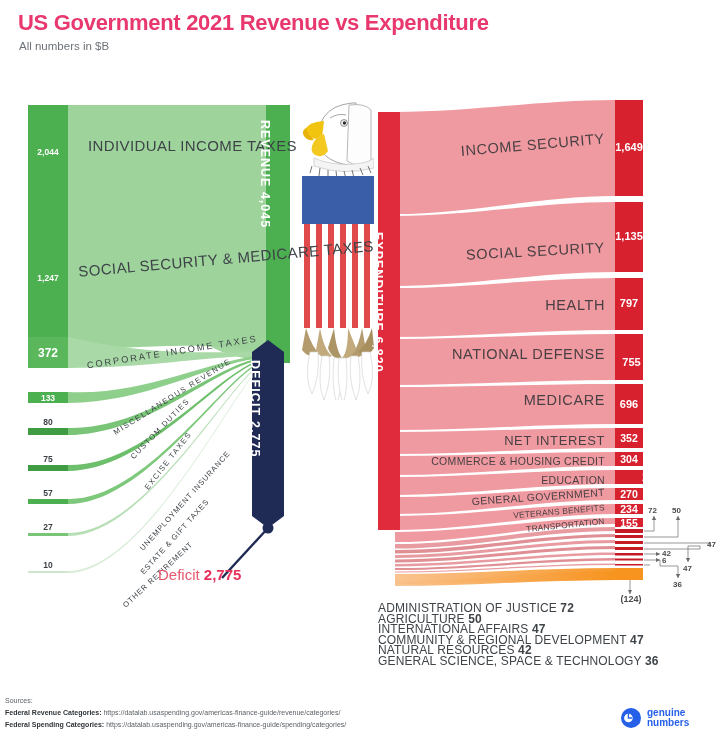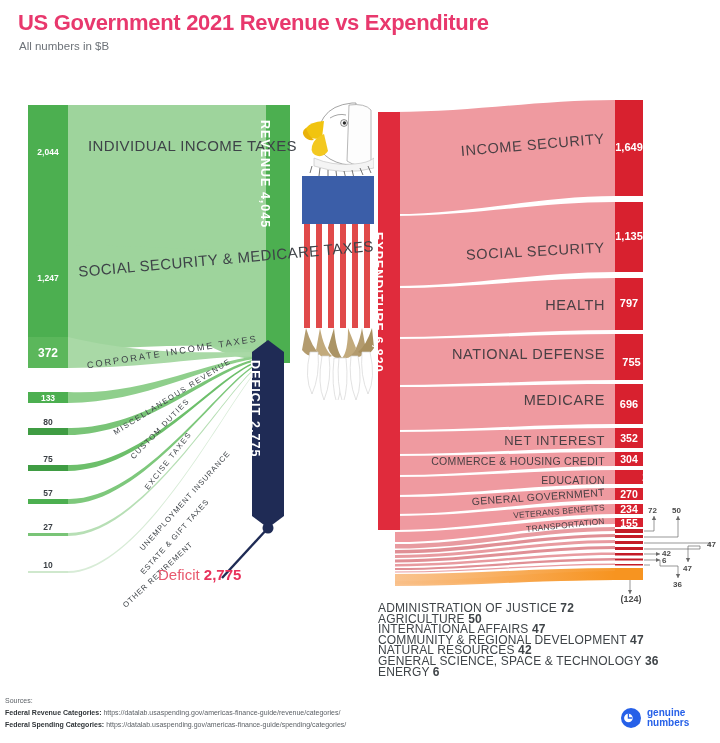--- a/index.html
+++ b/index.html
@@ -345,21 +345,20 @@
   <div class="mini-val" style="left:673px;top:580px;">36</div>
   <div class="orange-val" style="left:614px;top:594px;width:34px;text-align:center;">(124)</div>
 
   <div id="legend">
     <div class="leg-row"><span>ADMINISTRATION OF JUSTICE</span> <b>72</b></div>
     <div class="leg-row"><span>AGRICULTURE</span> <b>50</b></div>
     <div class="leg-row"><span>INTERNATIONAL AFFAIRS</span> <b>47</b></div>
     <div class="leg-row"><span>COMMUNITY &amp; REGIONAL DEVELOPMENT</span> <b>47</b></div>
     <div class="leg-row"><span>NATURAL RESOURCES</span> <b>42</b></div>
     <div class="leg-row"><span>GENERAL SCIENCE, SPACE &amp; TECHNOLOGY</span> <b>36</b></div>
-    <div class="leg-row"><span>ENERGY</span> <b>6</b></div>
   </div>
 
   <div class="src-head">Sources:</div>
   <div class="src-row" style="top:709px;">
     <b>Federal Revenue Categories:</b>
     <span class="u">https://datalab.usaspending.gov/americas-finance-guide/revenue/categories/</span>
   </div>
   <div class="src-row" style="top:721px;">
     <b>Federal Spending Categories:</b>
     <span class="u">https://datalab.usaspending.gov/americas-finance-guide/spending/categories/</span>

